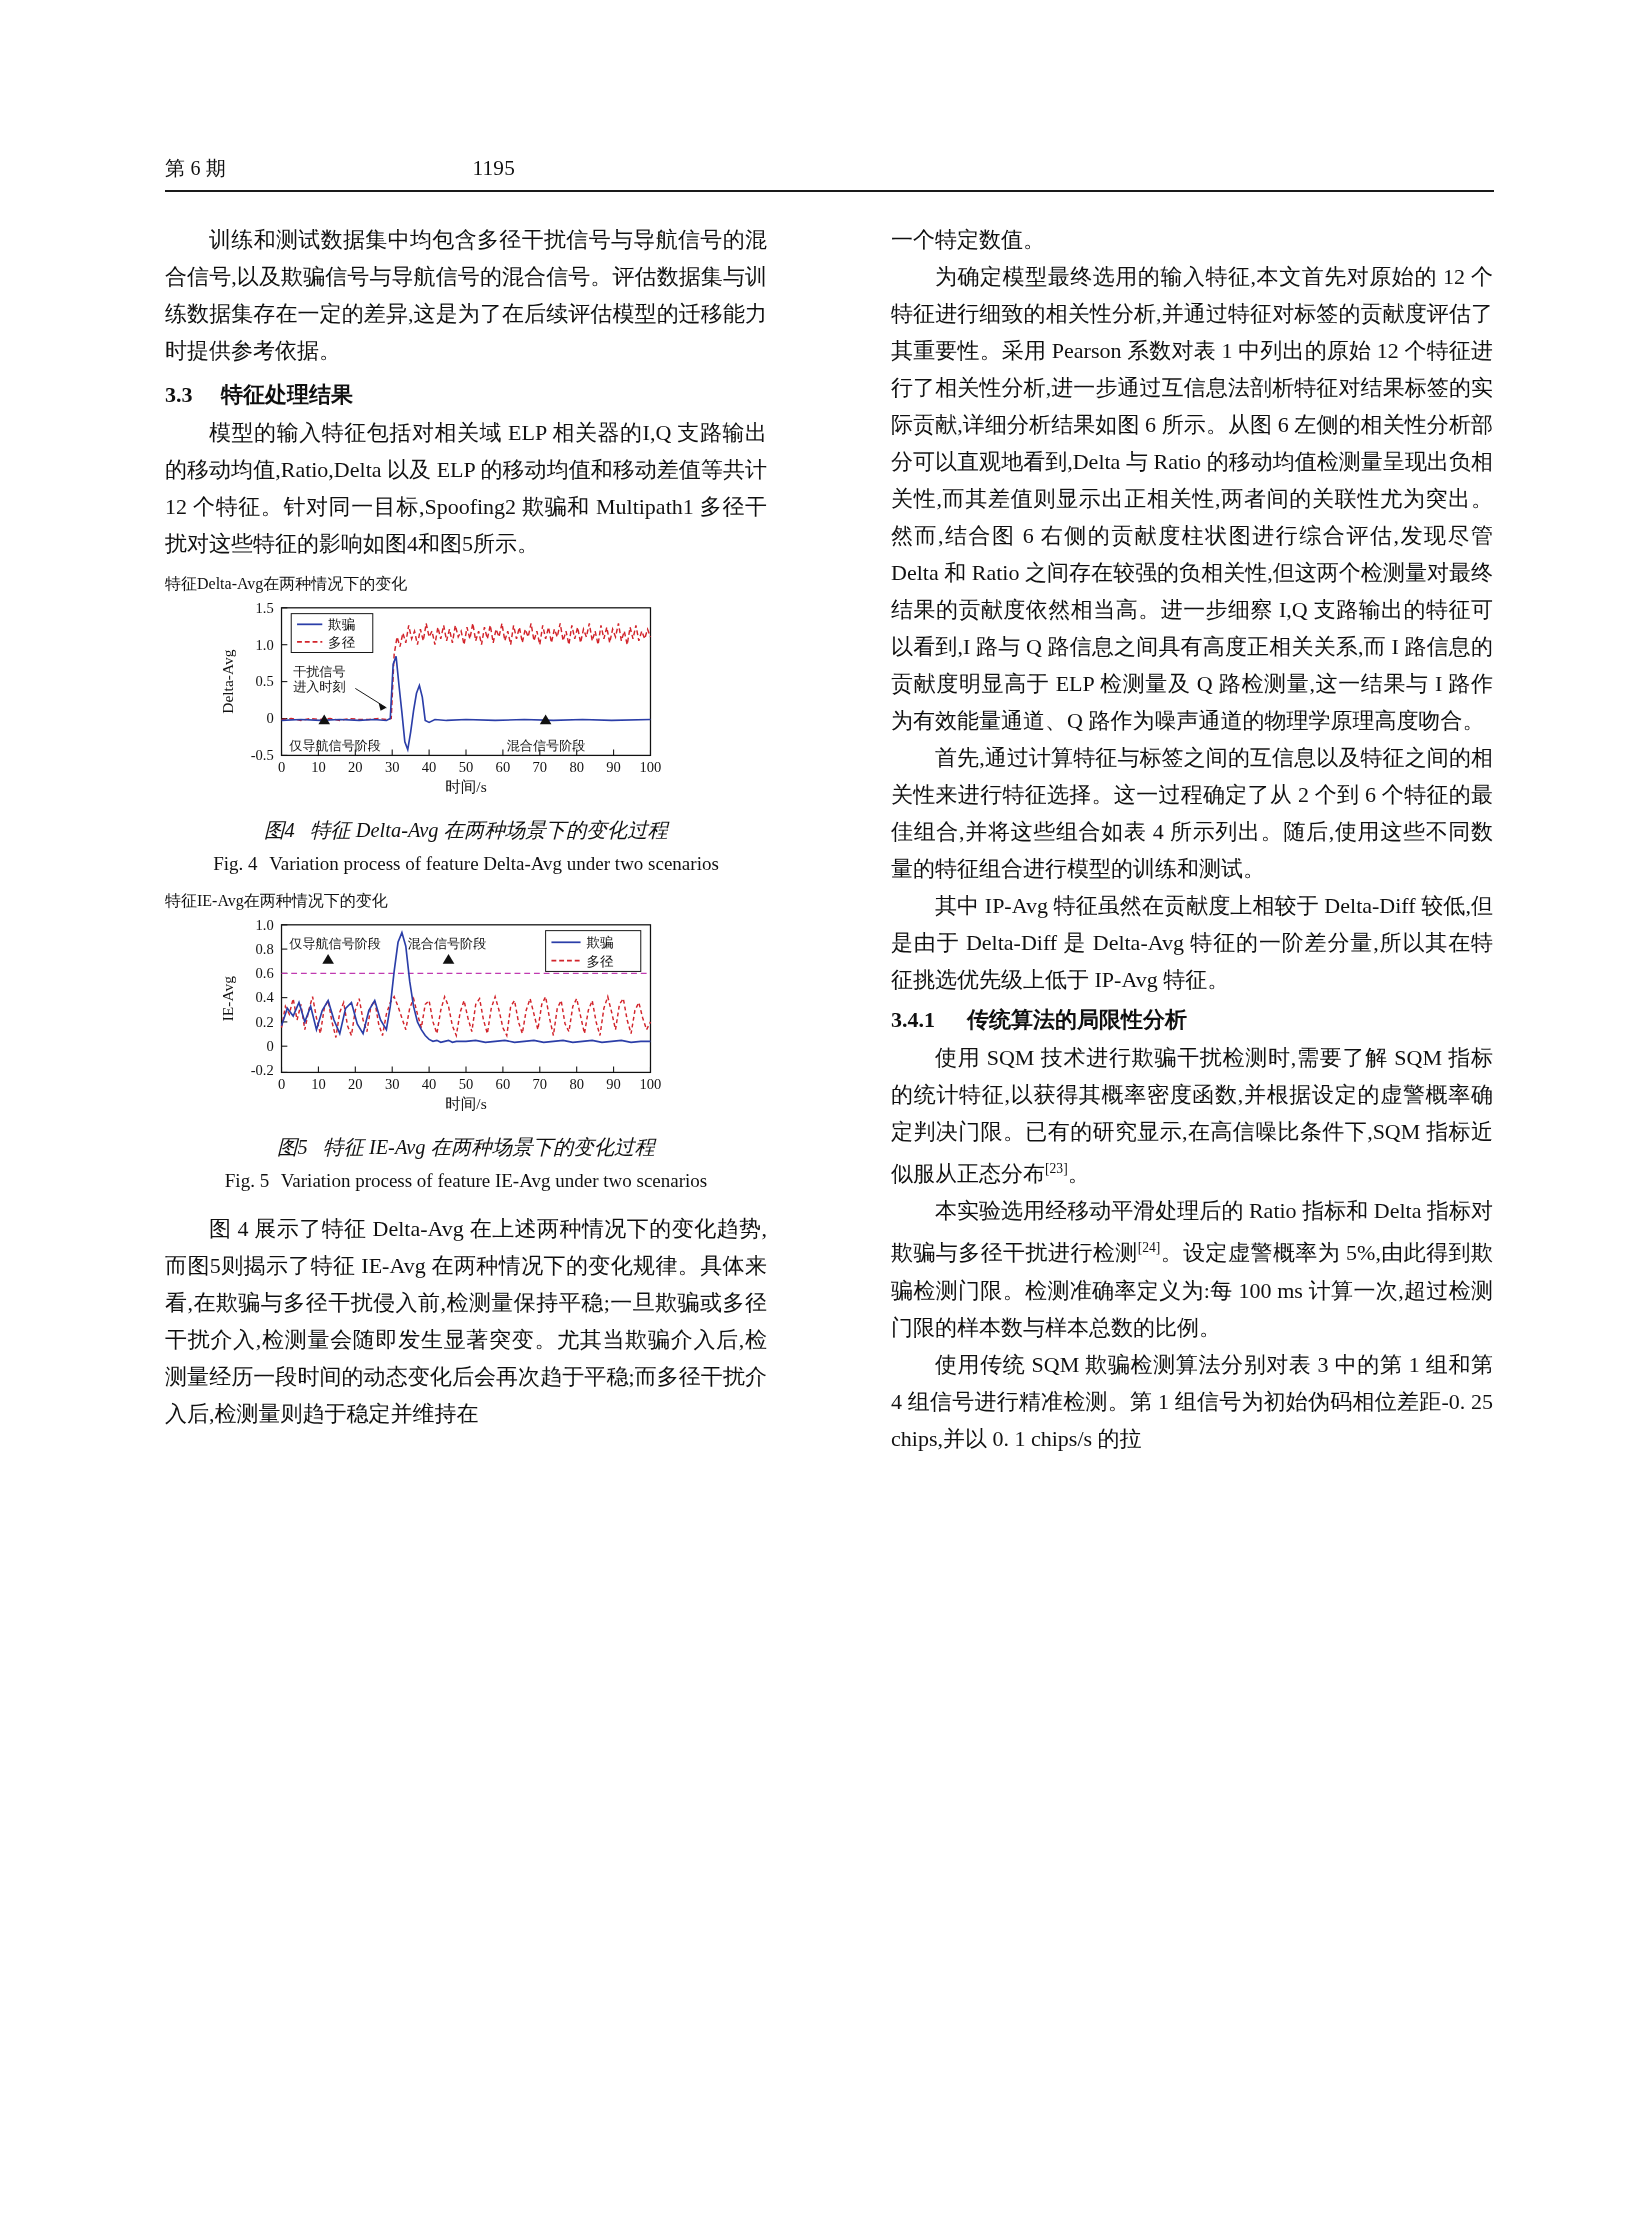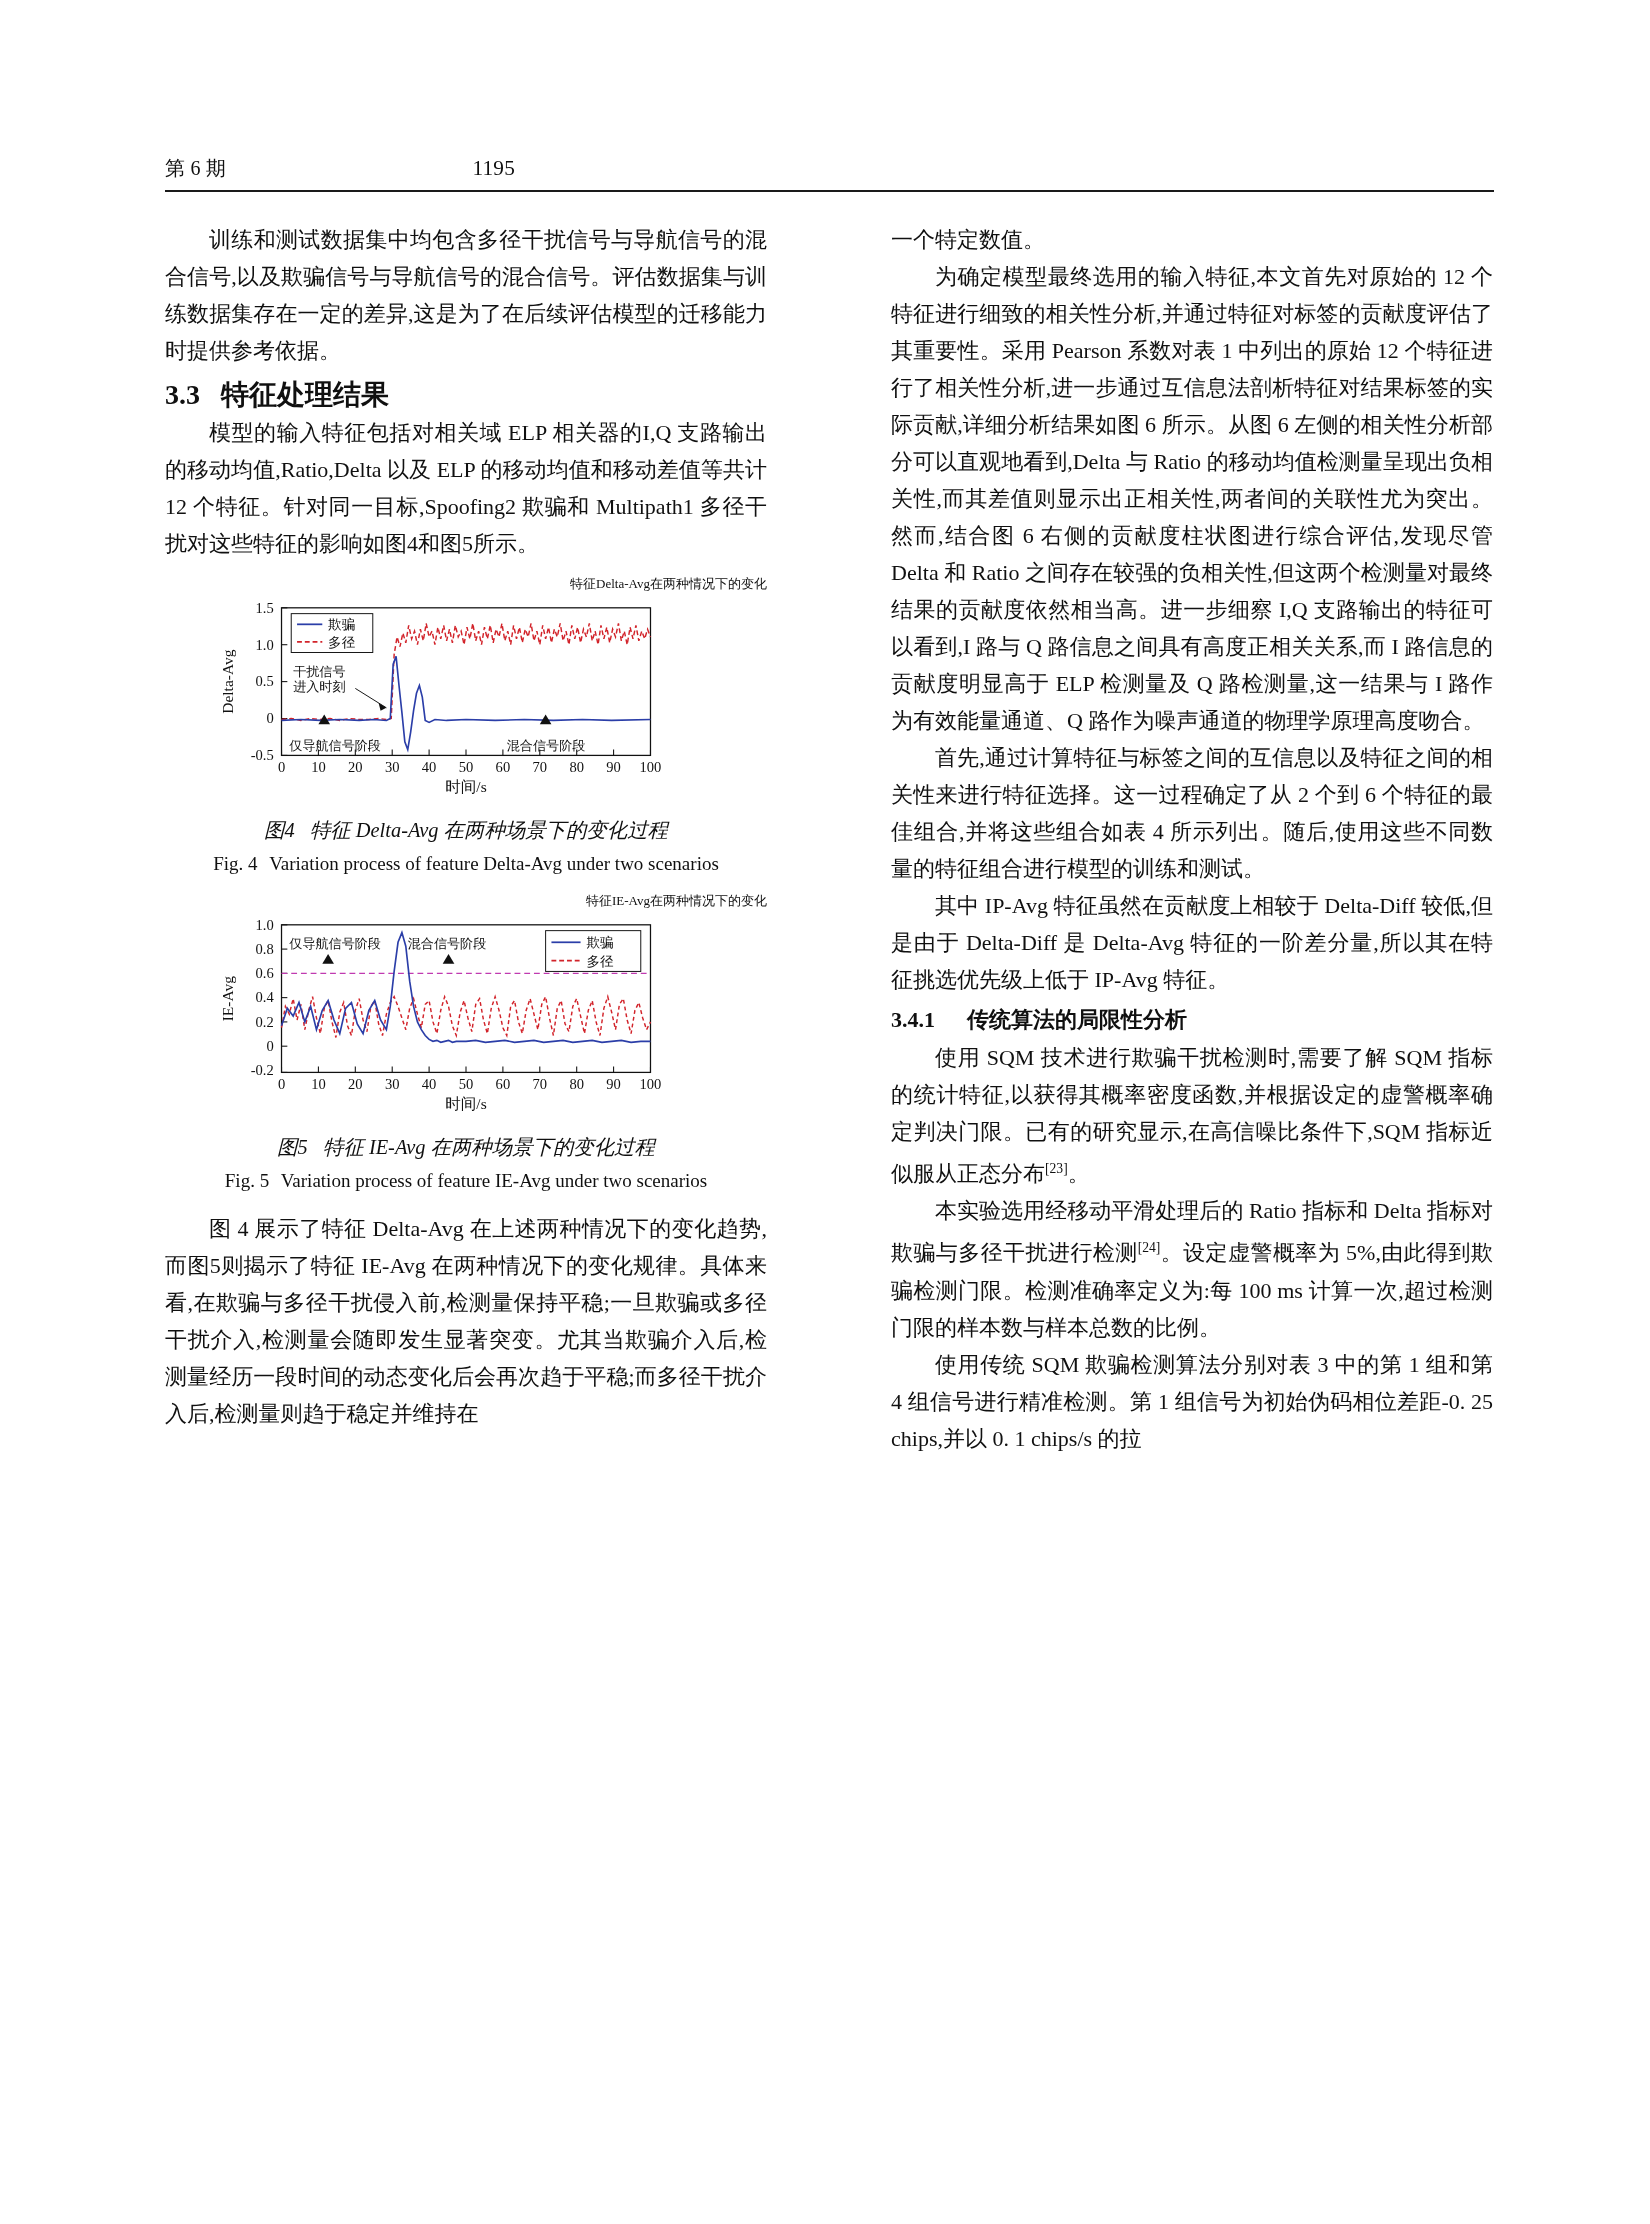--- a/index.html
+++ b/index.html
@@ -64,21 +64,21 @@
   .col-right { left: 891px; }
 
   p.para {
     margin: 0;
     text-indent: 2em;
   }
   p.noindent { text-indent: 0; }
 
   h3.sec {
     margin: 5.8px 0 0 0;
-    font-size: 28px;
+    font-size: 22px;
     font-weight: bold;
     line-height: 39px;
   }
   h3.sec .num { display: inline-block; min-width: 56px; }
   h4.subsec {
     margin: 1.9px 0 0 0;
     font-size: 22px;
     font-weight: bold;
     line-height: 39px;
   }
@@ -105,22 +105,22 @@
     font-size: 19px;
     line-height: 29px;
     margin-top: 1.9px;
     text-align: center;
     padding: 0 3.9px;
   }
   .fig-cap-en .lbl { margin-right: 11.6px; }
 
   svg { display: block; }
   .plot-title {
-    text-align: right;
-    font-size: 13px;
+    text-align: left;
+    font-size: 16px;
     line-height: 25px;
   }
 </style>
 </head>
 <body>
 
 <div class="page">
 
   <div class="header">
     <div class="h-left">第 6 期</div>

